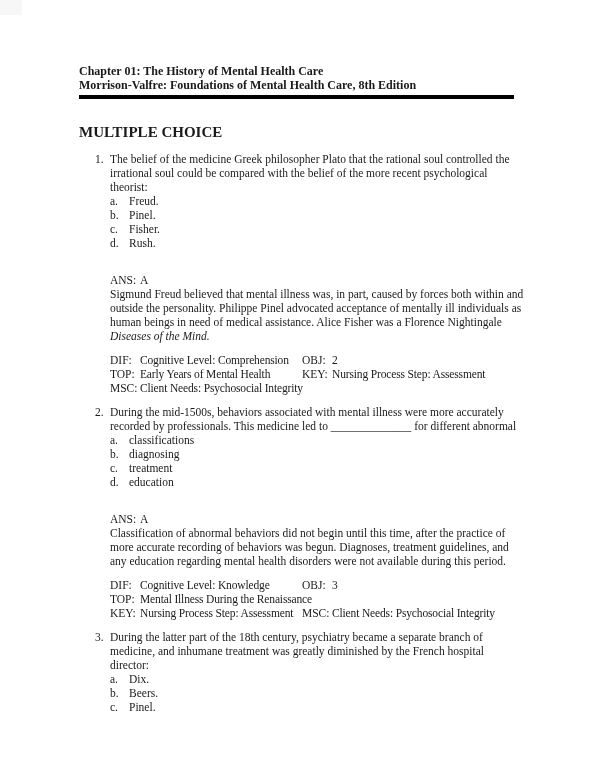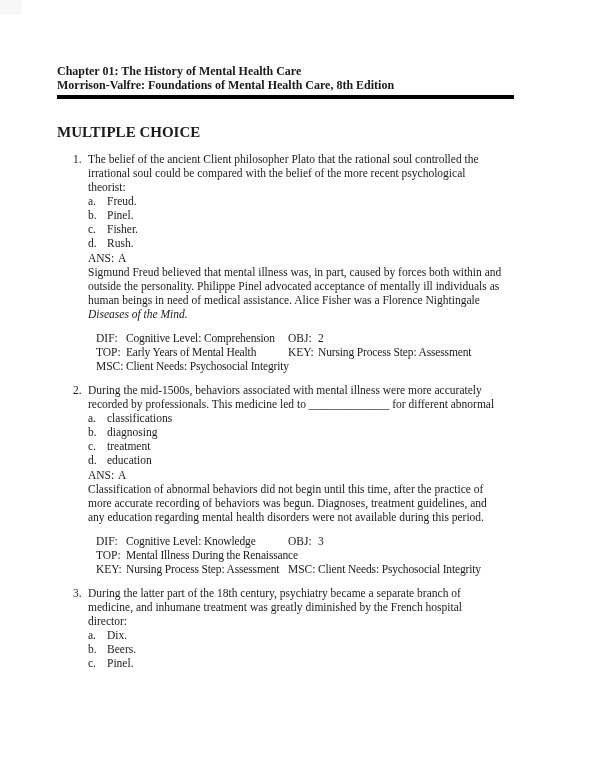--- a/index.html
+++ b/index.html
@@ -13,45 +13,45 @@
     font-size: 11.5px;
     line-height: 14px;
     overflow: hidden;
   }
   .corner-artifact {
     position: absolute;
     top: 0; left: 0;
     width: 22px; height: 15px;
     background: #f7f7f7;
   }
-  .content { padding: 64px 86px 0 57px; }
+  .content { padding: 64px 86px 0 79px; }
   .doc-header { font-weight: bold; font-size: 12px; line-height: 14px; }
   .rule { height: 4px; background: #000; margin-top: 3px; }
   .section-heading {
     margin-top: 26px;
     font-weight: bold;
     font-size: 15px;
   }
   .questions { margin-top: 13px; }
   .question { display: flex; margin-bottom: 10px; }
   .qnum {
     flex: 0 0 31px;
     box-sizing: border-box;
     padding-left: 16px;
   }
   .qbody { flex: 1; min-width: 0; }
   .line { white-space: nowrap; }
   .option { display: flex; }
   .opt-letter { flex: 0 0 19px; }
-  .answer { margin-top: 1px; }
+  .answer { margin-top: 23px; }
   .tag { display: inline-block; width: 30px; }
   .italic { font-style: italic; }
   .meta { margin-top: 10px; }
   .meta-row { display: flex; }
-  .meta-col1 { flex: 0 0 192px; display: flex; min-width: 0; margin-left: 8px; }
+  .meta-col1 { flex: 0 0 192px; display: flex; min-width: 0; }
   .meta-col2 { flex: 1; display: flex; min-width: 0; }
   .meta-tag { flex: 0 0 30px; }
   .meta-val { white-space: nowrap; letter-spacing: -0.15px; }
 </style>
 </head>
 <body>
 
 <div class="page">
   <div class="corner-artifact"></div>
   <div class="content">
@@ -62,21 +62,21 @@
     </div>
     <div class="rule"></div>
 
     <div class="section-heading">MULTIPLE CHOICE</div>
 
     <div class="questions">
 
       <div class="question">
         <div class="qnum">1.</div>
         <div class="qbody">
-          <div class="line">The belief of the ancient Client philosopher Plato that the rational soul controlled the</div>
+          <div class="line">The belief of the medicine Greek philosopher Plato that the rational soul controlled the</div>
           <div class="line">irrational soul could be compared with the belief of the more recent psychological</div>
           <div class="line">theorist:</div>
           <div class="option">
             <span class="opt-letter">a.</span>
             <span class="opt-text">Freud.</span>
           </div>
           <div class="option">
             <span class="opt-letter">b.</span>
             <span class="opt-text">Pinel.</span>
           </div>

